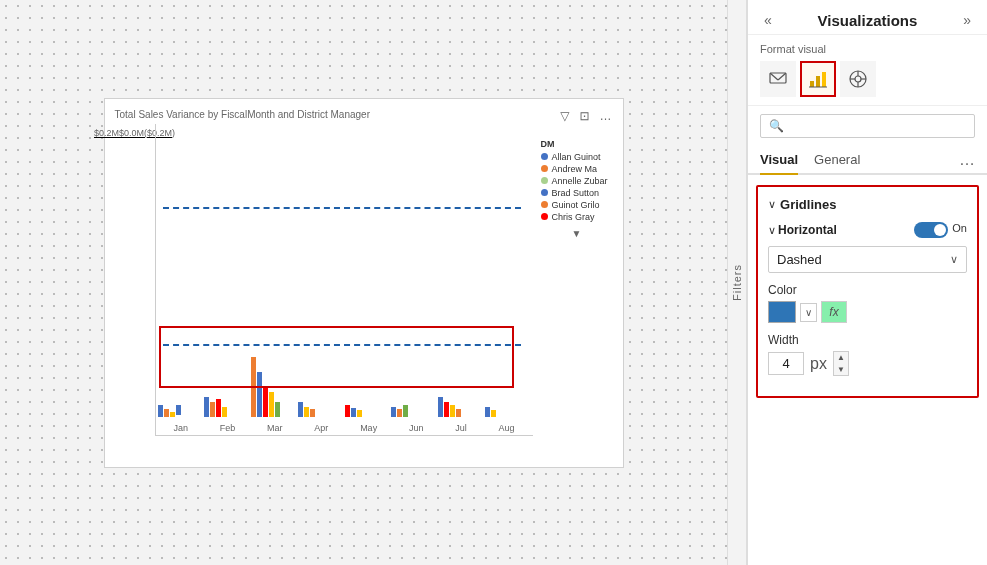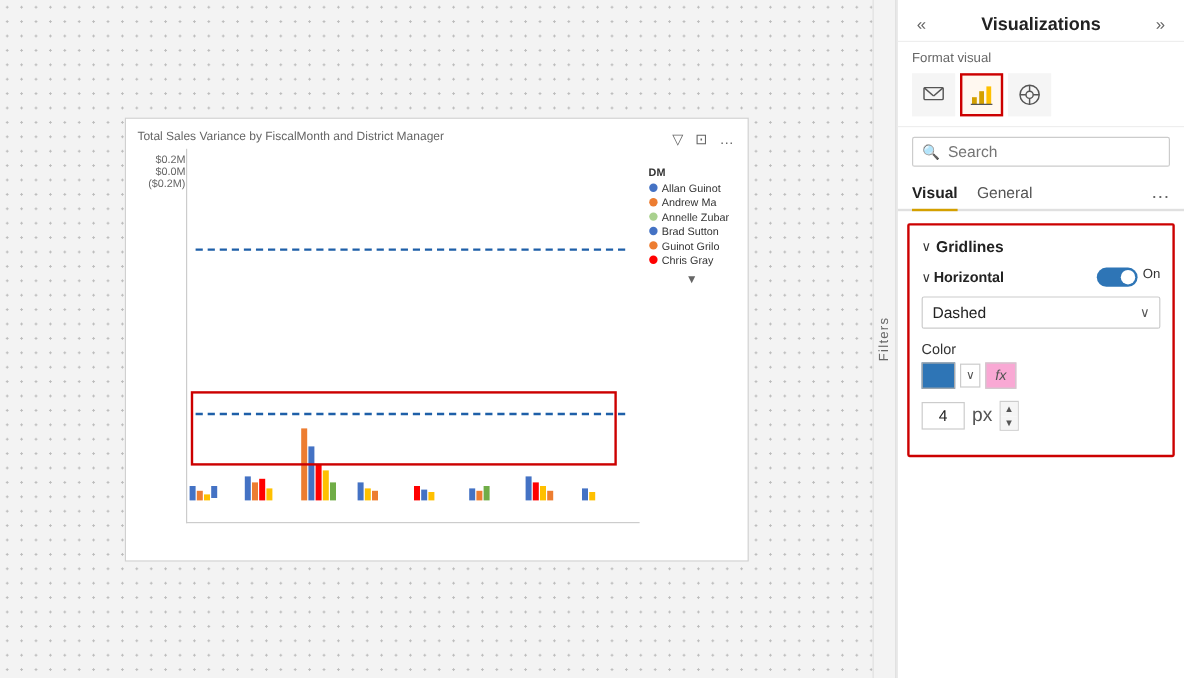--- a/index.html
+++ b/index.html
@@ -374,21 +374,21 @@
       padding: 3px 4px;
     }
 
     .fx-btn {
       border: 1px solid #ccc;
       padding: 3px 7px;
       font-size: 12px;
       color: #555;
       cursor: pointer;
       font-style: italic;
-      background: #f9a8d4;
+      background: #86efac;
     }
 
     .width-row {
       display: flex;
       align-items: center;
       gap: 6px;
     }
 
     .width-input {
       width: 36px;
@@ -449,21 +449,21 @@
       <div class="chart-toolbar">
         <span class="chart-toolbar-btn" title="Filter">▽</span>
         <span class="chart-toolbar-btn" title="Expand">⊡</span>
         <span class="chart-toolbar-btn" title="More">…</span>
       </div>
 
       <div class="chart-title">Total Sales Variance by FiscalMonth and District Manager</div>
 
       <div class="chart-inner">
 
-        <div style="width:40px; position:relative; display:flex; flex-direction:column; justify-content:flex-start; padding: 4px 0 18px 0;">
+        <div style="width:40px; position:relative; display:flex; flex-direction:row; justify-content:center; padding: 4px 0 18px 0; text-decoration: underline;">
           <div style="font-size:9px;color:#666;text-align:right;">$0.2M</div>
           <div style="font-size:9px;color:#666;text-align:right;">$0.0M</div>
           <div style="font-size:9px;color:#666;text-align:right;">($0.2M)</div>
         </div>
 
         <div class="chart-plot" style="position:relative; flex:1; margin-bottom:16px;">
 
           <div class="dashed-line" style="top:27%; border-top:2px dashed #1E5FA8;"></div>
           <div class="dashed-line" style="top:71%; border-top:2px dashed #1E5FA8;"></div>
 
@@ -515,20 +515,30 @@
               <div style="width:5px;height:12px;background:#FFC000;"></div>
               <div style="width:5px;height:8px;background:#ED7D31;"></div>
             </div>
 
             <div style="display:flex;align-items:flex-end;gap:1px;flex:1;">
               <div style="width:5px;height:10px;background:#4472C4;"></div>
               <div style="width:5px;height:7px;background:#FFC000;"></div>
             </div>
           </div>
 
+          <div style="position:absolute;bottom:2px;left:2px;right:2px;display:flex;justify-content:space-around;">
+            <span style="font-size:9px;color:#666;">Jan</span>
+            <span style="font-size:9px;color:#666;">Feb</span>
+            <span style="font-size:9px;color:#666;">Mar</span>
+            <span style="font-size:9px;color:#666;">Apr</span>
+            <span style="font-size:9px;color:#666;">May</span>
+            <span style="font-size:9px;color:#666;">Jun</span>
+            <span style="font-size:9px;color:#666;">Jul</span>
+            <span style="font-size:9px;color:#666;">Aug</span>
+          </div>
 
           <div style="position:absolute;top:65%;left:1%;right:5%;bottom:15%;border:2px solid #c00;pointer-events:none;"></div>
         </div>
 
         <div class="legend">
           <div class="legend-title">DM</div>
           <div class="legend-item">
             <div class="legend-dot" style="background:#4472C4;"></div>
             <span>Allan Guinot</span>
           </div>
@@ -600,21 +610,20 @@
             <line x1="11" y1="14" x2="11" y2="19" stroke="#555" stroke-width="1.2"></line>
             <line x1="3" y1="11" x2="8" y2="11" stroke="#555" stroke-width="1.2"></line>
             <line x1="14" y1="11" x2="19" y2="11" stroke="#555" stroke-width="1.2"></line>
           </svg>
         </div>
       </div>
     </div>
 
     <div class="search-box">
       <span class="search-icon">🔍</span>
-      <input class="search-input" type="text" value="" placeholder="Search" style="">
     </div>
 
     <div class="tabs-row">
       <div class="tab active">Visual</div>
       <div class="tab">General</div>
       <div class="tab-more">…</div>
     </div>
 
     <div class="gridlines-section">
       <div class="section-header">
@@ -644,20 +653,21 @@
         <div class="field-row">
           <div class="field-label">Color</div>
           <div class="color-row">
             <div class="color-swatch"></div>
             <div class="color-chevron">∨</div>
             <div class="fx-btn">fx</div>
           </div>
         </div>
 
         <div class="field-row">
+          <div class="field-label">Width</div>
           <div class="width-row">
             <input class="width-input" type="text" value="4" style="">
             <span class="width-unit">px</span>
             <div class="stepper">
               <button class="stepper-btn">▲</button>
               <button class="stepper-btn">▼</button>
             </div>
           </div>
         </div>
 

